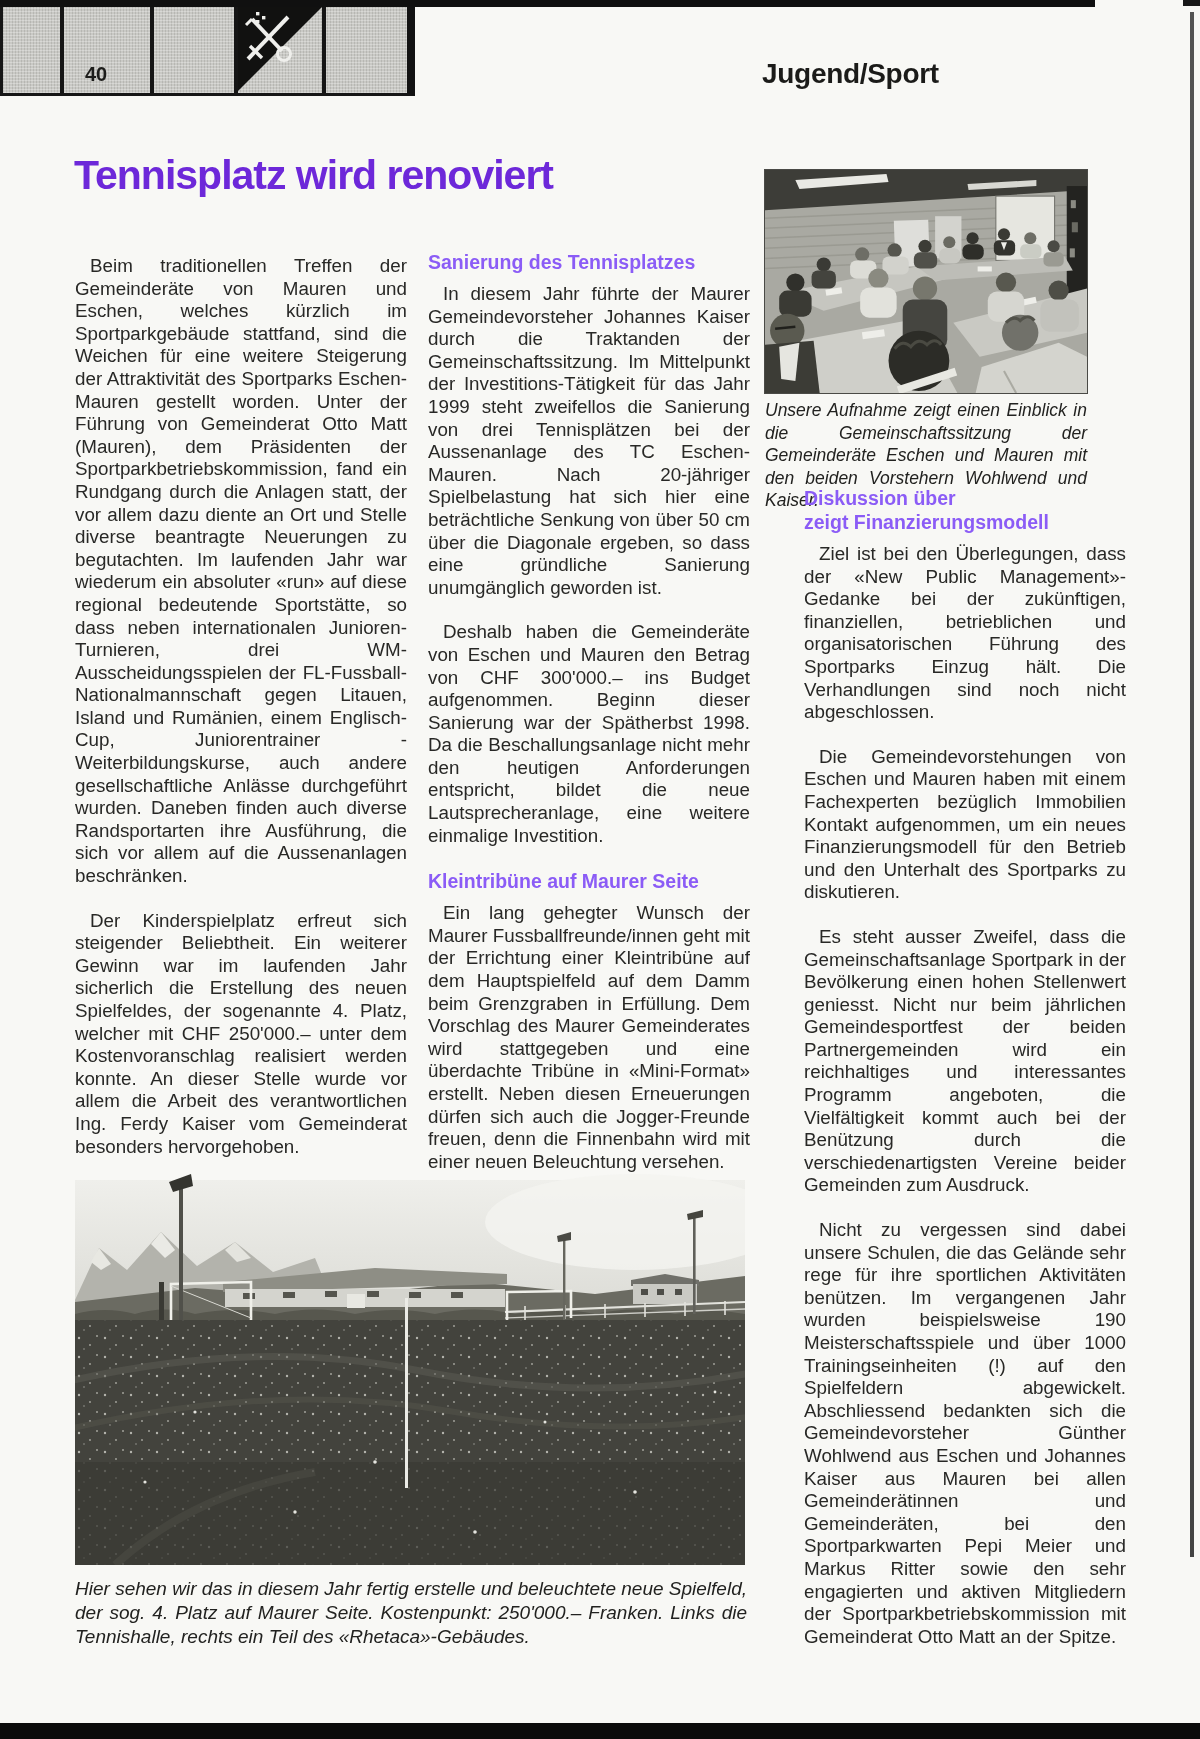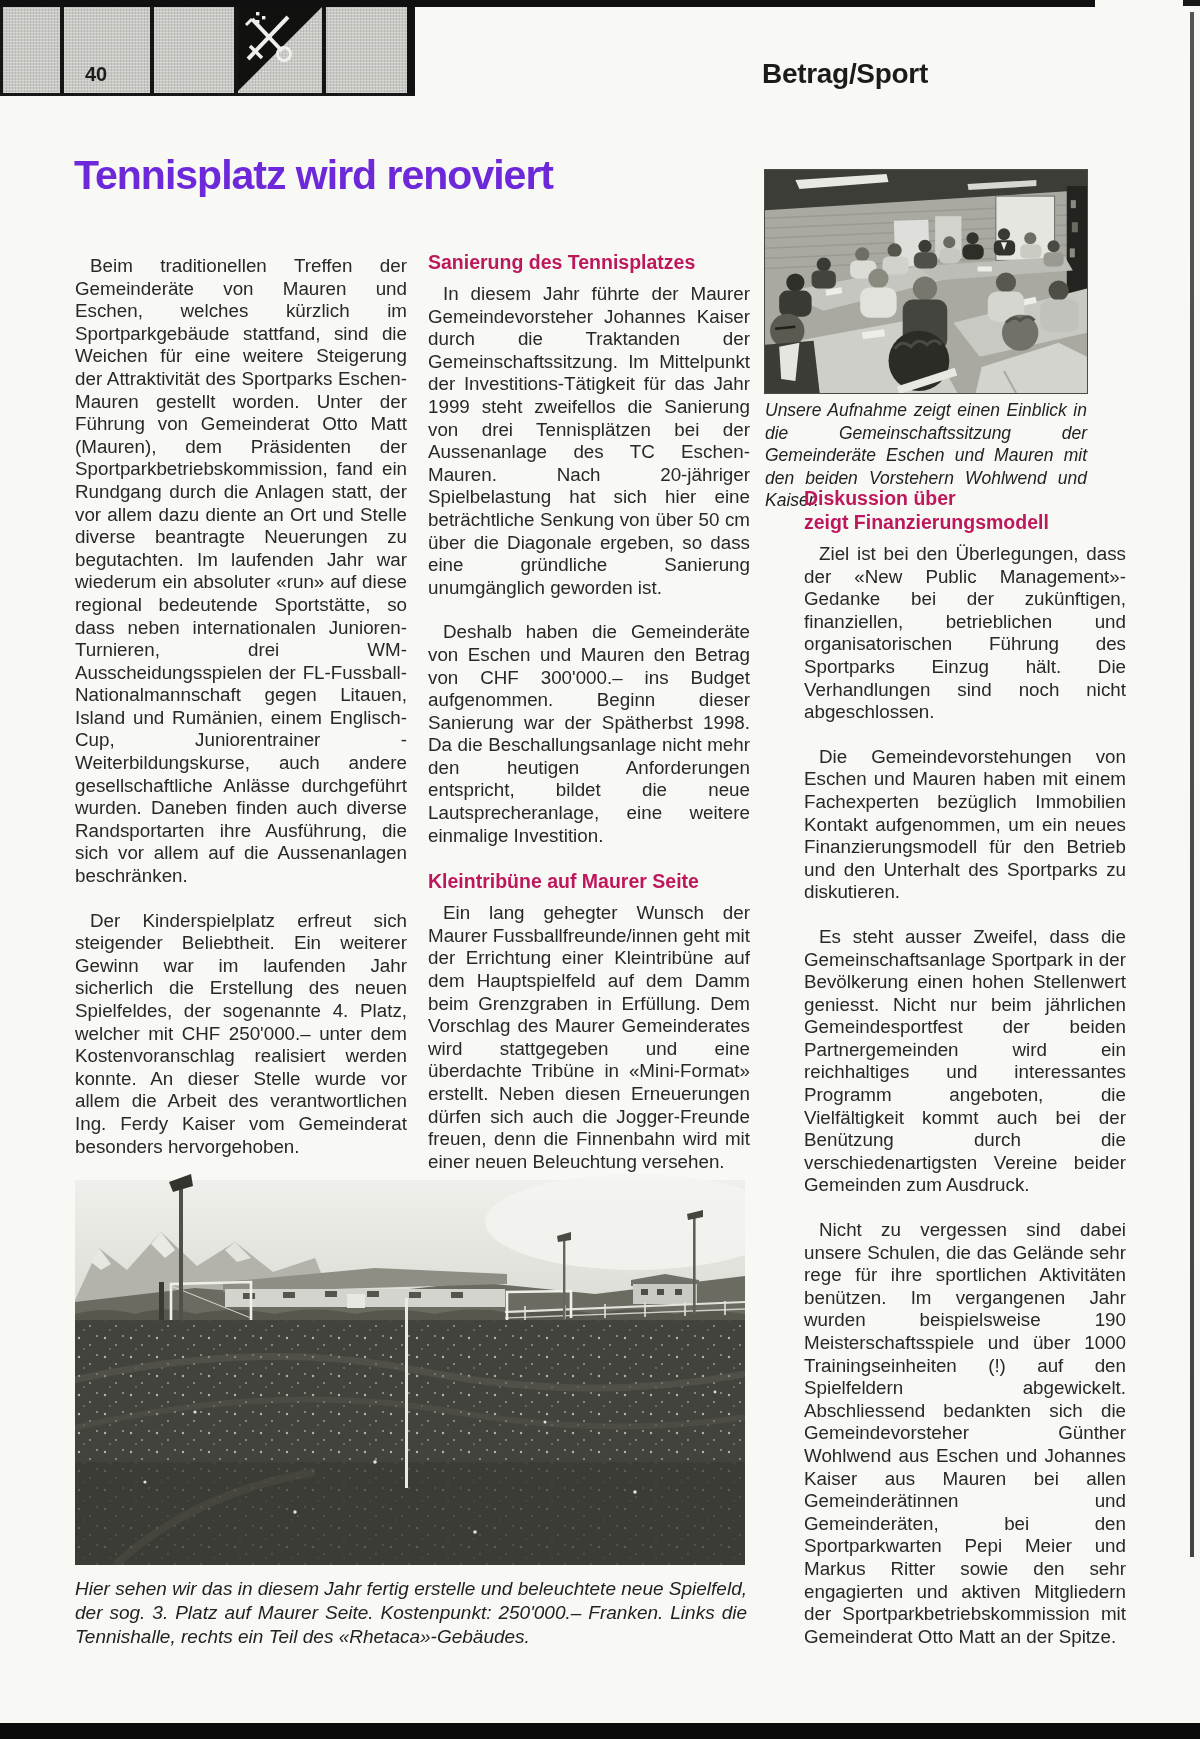--- a/index.html
+++ b/index.html
@@ -33,21 +33,21 @@
 
   .article-title{position:absolute;left:74px;top:152px;font-size:41px;font-weight:bold;
     letter-spacing:-1px;color:#6d28d9;}
   .article-subtitle{position:absolute;left:75px;top:211px;font-size:22.5px;color:#242422;}
 
   
   .col{position:absolute;font-size:18.8px;line-height:22.6px;text-align:justify;color:#28282
 6;}
   .col{color:#282826;}
   .col p{margin:0 0 22px 0;text-indent:15px;hyphens:auto;-webkit-hyphens:auto;overflow-wrap:break-word;}
-  .col h3{margin:22px 0 9px 0;font-size:19.5px;line-height:24px;text-align:left;color:#be185d;}
+  .col h3{margin:22px 0 9px 0;font-size:19.5px;line-height:24px;text-align:left;color:#8b5cf6;}
   .col h3.first{margin-top:0;}
   .col1{left:75px;top:255px;width:332px;}
   .col2{left:428px;top:250px;width:322px;}
   .col3{left:765px;top:486px;width:322px;margin-left:39px;}
 
   .photo{position:absolute;display:block;}
   .photo-meeting{left:765px;top:170px;width:322px;height:223px;outline:1px solid #4a4a46;}
   .photo-field{left:75px;top:1162px;width:670px;height:403px;}
 
   .caption{font-style:italic;color:#222220;text-align:justify;hyphens:auto;-webkit-hyphens:auto;}
@@ -79,21 +79,21 @@
       <line x1="14" y1="12" x2="44" y2="44" stroke="#efefec" stroke-width="4"></line>
       <circle cx="46" cy="47" r="6.5" fill="none" stroke="#efefec" stroke-width="3"></circle>
       <line x1="14" y1="12" x2="8" y2="18" stroke="#efefec" stroke-width="3"></line>
 
       <rect x="18" y="5" width="3.4" height="3.4" fill="#efefec"></rect>
       <rect x="24" y="9" width="3.4" height="3.4" fill="#efefec"></rect>
       <rect x="18" y="13" width="3.4" height="3.4" fill="#efefec"></rect>
     </svg>
   </div>
 
-  <div class="section-label">Betrag/Sport</div>
+  <div class="section-label">Jugend/Sport</div>
 
   <h1 class="article-title" style="margin:0;">Tennisplatz wird renoviert</h1>
 
   <div class="col col1">
     <p>Beim traditionellen Treffen der Gemeinderäte von Mauren und Eschen, welches kürzlich im Sportparkgebäude stattfand, sind die Weichen für eine weitere Steigerung der Attraktivität des Sportparks Eschen-Mauren gestellt worden. Unter der Führung von Gemeinderat Otto Matt (Mauren), dem Präsidenten der Sportparkbetriebskommission, fand ein Rundgang durch die Anlagen statt, der vor allem dazu diente an Ort und Stelle diverse beantragte Neuerungen zu begutachten. Im laufenden Jahr war wiederum ein absoluter «run» auf diese regional bedeutende Sportstätte, so dass neben internationalen Junioren-Turnieren, drei WM-Ausscheidungsspielen der FL-Fussball-Nationalmannschaft gegen Litauen, Island und Rumänien, einem Englisch-Cup, Juniorentrainer - Weiterbildungskurse, auch andere gesellschaftliche Anlässe durchgeführt wurden. Daneben finden auch diverse Randsportarten ihre Ausführung, die sich vor allem auf die Aussenanlagen beschränken.</p>
     <p>Der Kinderspielplatz erfreut sich steigender Beliebtheit. Ein weiterer Gewinn war im laufenden Jahr sicherlich die Erstellung des neuen Spielfeldes, der sogenannte 4. Platz, welcher mit CHF 250'000.– unter dem Kostenvoranschlag realisiert werden konnte. An dieser Stelle wurde vor allem die Arbeit des verantwortlichen Ing. Ferdy Kaiser vom Gemeinderat besonders hervorgehoben.</p>
   </div>
 
   <div class="col col2">
     <h3 class="first">Sanierung des Tennisplatzes</h3>
@@ -285,15 +285,15 @@
         <circle cx="300" cy="300" r="1.8"></circle>
       <circle cx="470" cy="260" r="1.5"></circle>
         <circle cx="560" cy="330" r="1.8"></circle>
       <circle cx="220" cy="350" r="1.7"></circle>
         <circle cx="640" cy="230" r="1.4"></circle>
       <circle cx="70" cy="320" r="1.6"></circle>
         <circle cx="400" cy="370" r="1.8"></circle>
     </g>
   </svg>
 
-  <div class="caption caption-field">Hier sehen wir das in diesem Jahr fertig erstelle und beleuchtete neue Spielfeld, der sog. 3. Platz auf Maurer Seite. Kostenpunkt: 250'000.– Franken. Links die Tennishalle, rechts ein Teil des «Rhetaca»-Gebäudes.</div>
+  <div class="caption caption-field">Hier sehen wir das in diesem Jahr fertig erstelle und beleuchtete neue Spielfeld, der sog. 4. Platz auf Maurer Seite. Kostenpunkt: 250'000.– Franken. Links die Tennishalle, rechts ein Teil des «Rhetaca»-Gebäudes.</div>
 
 </div>
 
 </body></html>

